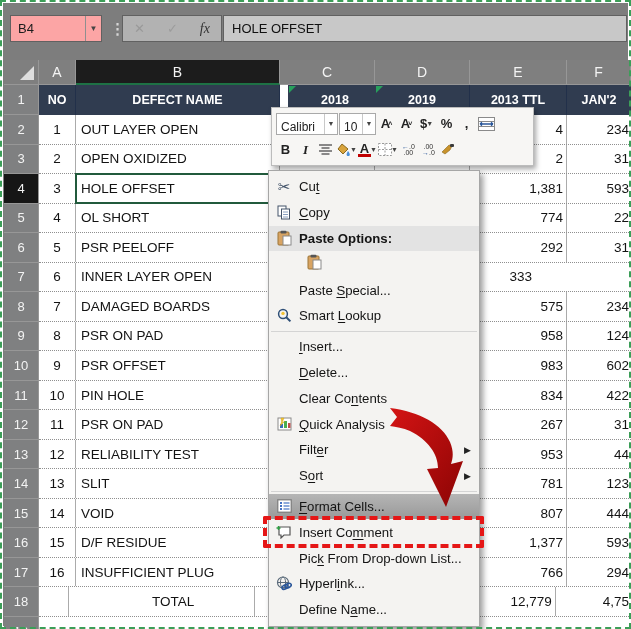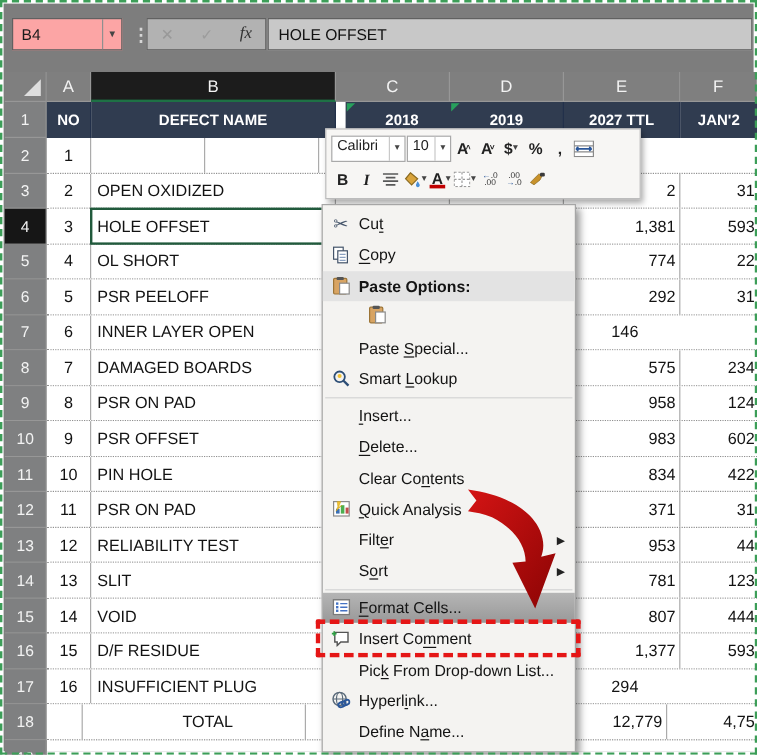--- a/index.html
+++ b/index.html
@@ -37,21 +37,21 @@
   .tc.cB{width:204px;padding-left:5px}
   .tc.cC{width:95px}.tc.cD{width:95px}
   .tc.cE{width:97px;justify-content:flex-end;padding-right:3px}
   .tc.cF{width:64px;justify-content:flex-end;padding-right:2px;border-right:none}
   .tc.center{justify-content:center;padding-left:0}
   #sel-border{position:absolute;left:75px;top:173px;width:206px;height:31px;border:2px solid #215a3c;z-index:3;pointer-events:none}
 
   
   #minitb{position:absolute;left:271px;top:107px;width:263px;height:59px;background:#f7f6f4;border:1px solid #bcbcbc;box-shadow:2px 3px 5px rgba(0,0,0,.35);z-index:5;padding:3px 4px;display:flex;flex-direction:column;justify-content:space-between}
   .tbrow{display:flex;align-items:center;height:25px;gap:1px}
-  .combo{border:1px solid #a9a9a9;background:#fff;height:22px;display:flex;align-items:flex-start;font-size:12px;color:#222}
+  .combo{border:1px solid #a9a9a9;background:#fff;height:22px;display:flex;align-items:flex-end;font-size:12px;color:#222}
   .combo .cv{padding:0 2px 0 4px;flex:1}
   .combo .ca{width:13px;height:100%;display:flex;align-items:center;justify-content:center;font-size:7px;color:#444;border-left:1px solid #c9c9c9}
   .tbb{min-width:19px;height:22px;display:flex;align-items:center;justify-content:center;font-size:13px;color:#222}
   .tbb sup{font-size:7px;margin-left:-2px}
   .dda{font-size:7px;color:#444;margin-left:-1px}
   .bld{font-weight:bold}.itl{font-family:"Liberation Serif",serif;font-style:italic;font-weight:bold}
   .dec{display:flex;flex-direction:column;line-height:6px;font-size:7px;color:#333;align-items:center}
   .dec .bluearrow{color:#2b579a}
 
   
@@ -126,26 +126,27 @@
 <div class="hdrcell" style="left:39px;width:37px">NO</div>
 <div class="hdrcell" style="left:76px;width:204px">DEFECT NAME</div>
 <div class="hdrcell" style="left:288px;width:95px">
     <span class="gtri"></span>
     <span>2018</span>
   </div>
 <div class="hdrcell" style="left:375px;width:95px">
     <span class="gtri"></span>
     <span>2019</span>
   </div>
-<div class="hdrcell" style="left:470px;width:97px">2027 TTL</div>
+<div class="hdrcell" style="left:470px;width:97px">2013 TTL</div>
 <div class="hdrcell" style="left:567px;width:64px;border-right:none">JAN'2</div>
 
 <div id="grid-rows">
     <div class="trow" style="top: 115px; height: 29.53px;">
       <div class="tc cA">1</div>
+      <div class="tc cB">OUT LAYER OPEN</div>
       <div class="tc cC"></div>
       <div class="tc cD"></div>
       <div class="tc cE">4</div>
       <div class="tc cF">234</div>
     </div>
     <div class="trow" style="top: 144.53px; height: 29.53px;">
       <div class="tc cA">2</div>
       <div class="tc cB">OPEN OXIDIZED</div>
       <div class="tc cC"></div>
       <div class="tc cD"></div>
@@ -174,21 +175,21 @@
       <div class="tc cC"></div>
       <div class="tc cD"></div>
       <div class="tc cE">292</div>
       <div class="tc cF">31</div>
     </div>
     <div class="trow" style="top: 262.65px; height: 29.53px;">
       <div class="tc cA">6</div>
       <div class="tc cB">INNER LAYER OPEN</div>
       <div class="tc cC"></div>
       <div class="tc cD"></div>
-      <div class="tc cF">146</div>
+      <div class="tc cF">333</div>
     </div>
     <div class="trow" style="top: 292.18px; height: 29.53px;">
       <div class="tc cA">7</div>
       <div class="tc cB">DAMAGED BOARDS</div>
       <div class="tc cC"></div>
       <div class="tc cD"></div>
       <div class="tc cE">575</div>
       <div class="tc cF">234</div>
     </div>
     <div class="trow" style="top: 321.71px; height: 29.53px;">
@@ -213,21 +214,21 @@
       <div class="tc cC"></div>
       <div class="tc cD"></div>
       <div class="tc cE">834</div>
       <div class="tc cF">422</div>
     </div>
     <div class="trow" style="top: 410.3px; height: 29.53px;">
       <div class="tc cA">11</div>
       <div class="tc cB">PSR ON PAD</div>
       <div class="tc cC"></div>
       <div class="tc cD"></div>
-      <div class="tc cE">371</div>
+      <div class="tc cE">267</div>
       <div class="tc cF">31</div>
     </div>
     <div class="trow" style="top: 439.83px; height: 29.53px;">
       <div class="tc cA">12</div>
       <div class="tc cB">RELIABILITY TEST</div>
       <div class="tc cC"></div>
       <div class="tc cD"></div>
       <div class="tc cE">953</div>
       <div class="tc cF">44</div>
     </div>
@@ -253,20 +254,21 @@
       <div class="tc cC"></div>
       <div class="tc cD"></div>
       <div class="tc cE">1,377</div>
       <div class="tc cF">593</div>
     </div>
     <div class="trow" style="top: 557.95px; height: 29.53px;">
       <div class="tc cA">16</div>
       <div class="tc cB">INSUFFICIENT PLUG</div>
       <div class="tc cC"></div>
       <div class="tc cD"></div>
+      <div class="tc cE">766</div>
       <div class="tc cF">294</div>
     </div>
     <div class="trow" style="top: 587.48px; height: 29.53px; gap: 24px;">
       <div class="tc cA"></div>
       <div class="tc cB center">TOTAL</div>
       <div class="tc cC"></div>
       <div class="tc cD"></div>
       <div class="tc cE">12,779</div>
       <div class="tc cF">4,75</div>
     </div>

